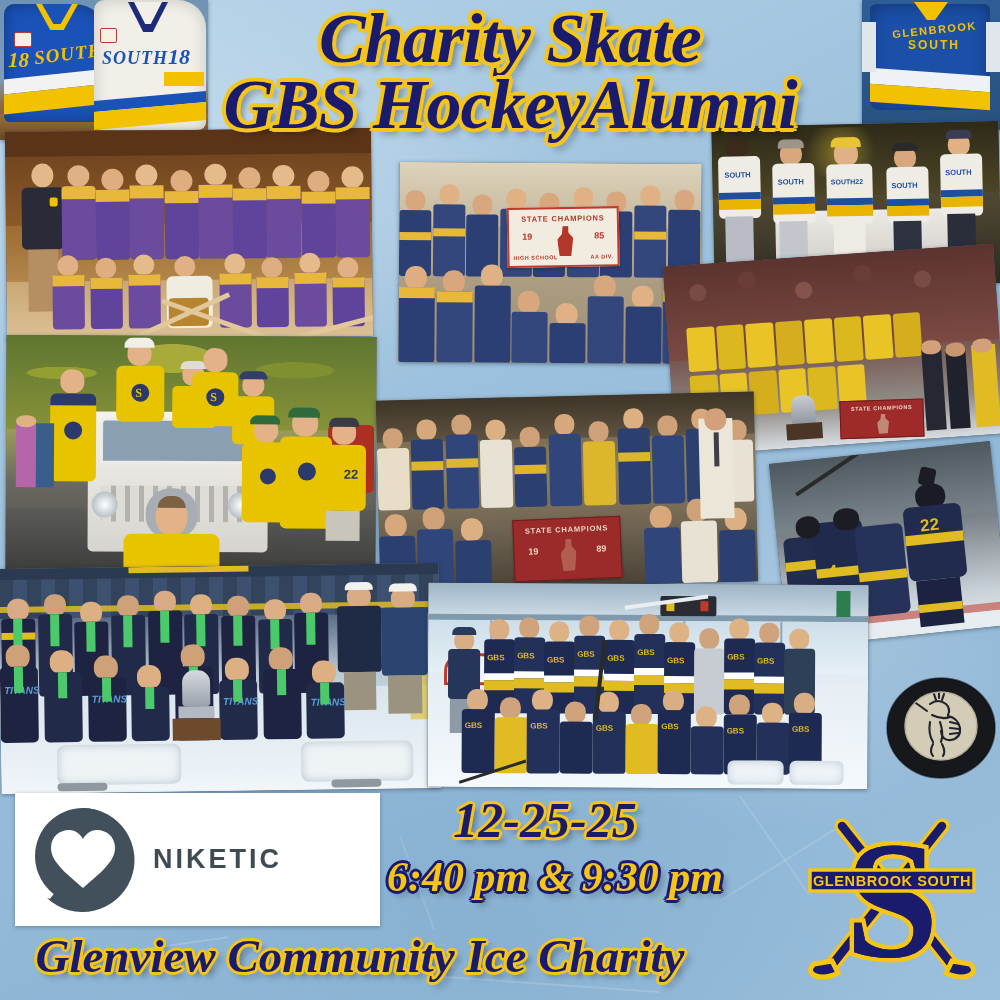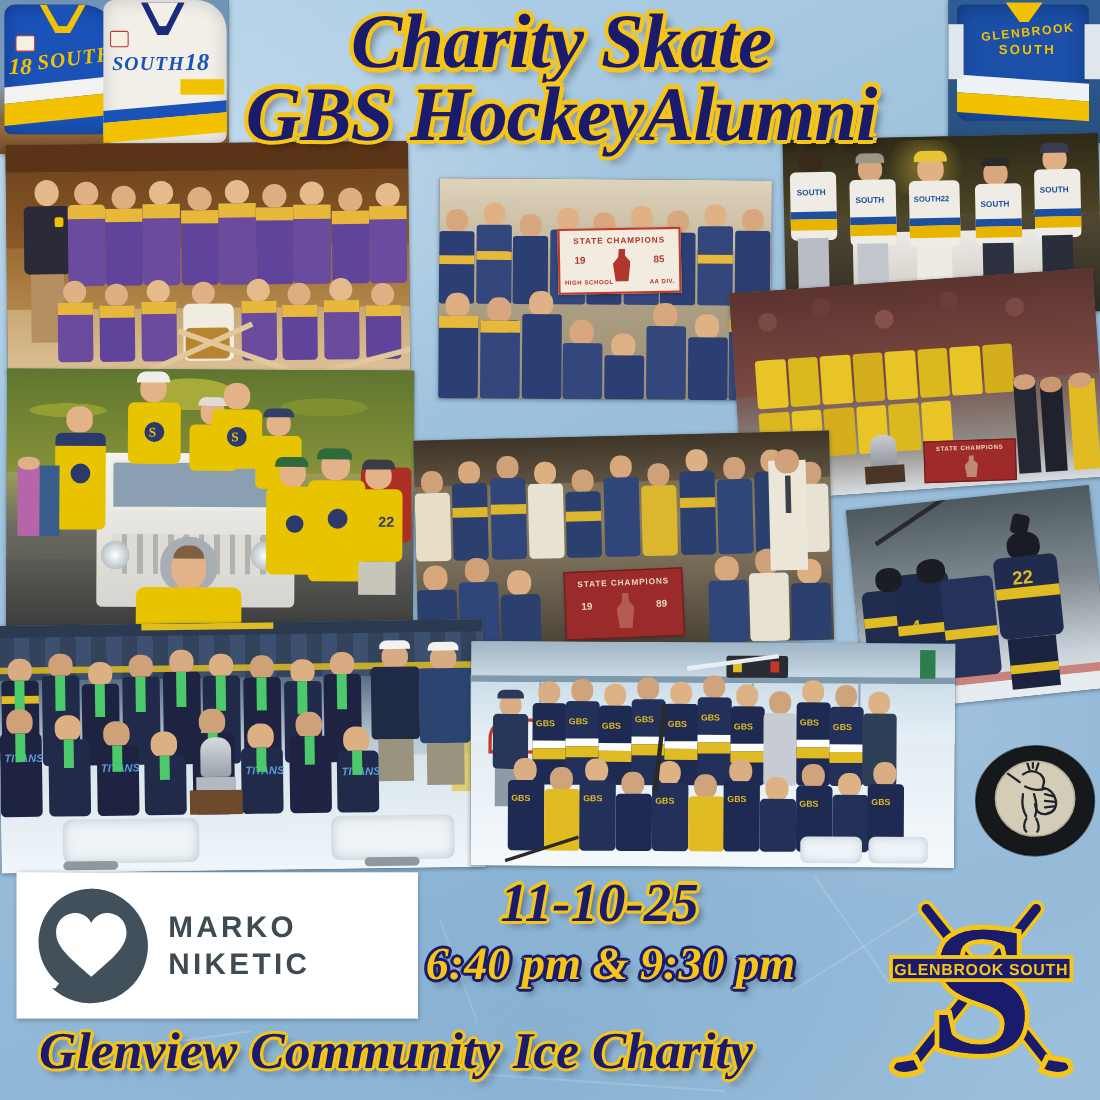--- a/index.html
+++ b/index.html
@@ -1006,26 +1006,25 @@
   <div class="sponsor">
     <div class="sponsor-mark">
       <svg viewBox="0 0 112 112" width="112" height="112">
         <path d="M56 4 A52 52 0 1 1 20 94 q12 4 26 -2 A50 50 0 0 1 56 4 Z" fill="#41505a"></path>
         <circle cx="56" cy="52" r="48" fill="#41505a"></circle>
         <path d="M22 96 q18 8 36 -2 q-14 -6 -20 -16 q-10 10 -16 18 Z" fill="#41505a"></path>
         <path d="M56 84 C40 70 24 58 24 44 C24 32 33 26 42 26 C49 26 54 31 56 35 C58 31 63 26 70 26 C79 26 88 32 88 44 C88 58 72 70 56 84 Z" fill="#ffffff"></path>
       </svg>
     </div>
     <div class="sponsor-txt">
-      <div class="sp1">MARKO</div>
       <div class="sp2">NIKETIC</div>
     </div>
   </div>
 
-  <div class="date-text">11-10-25</div>
+  <div class="date-text">12-25-25</div>
   <div class="time-text">6:40 pm &amp; 9:30 pm</div>
   <div class="venue-text">Glenview Community Ice Charity</div>
 
   <div class="gbslogo">
     <svg viewBox="0 0 200 190" width="200" height="190">
 
       <g>
         <g stroke="#f5c518" stroke-width="15" stroke-linecap="round" fill="none">
           <path d="M36 166 L150 22"></path>
           <path d="M164 166 L50 22"></path>

